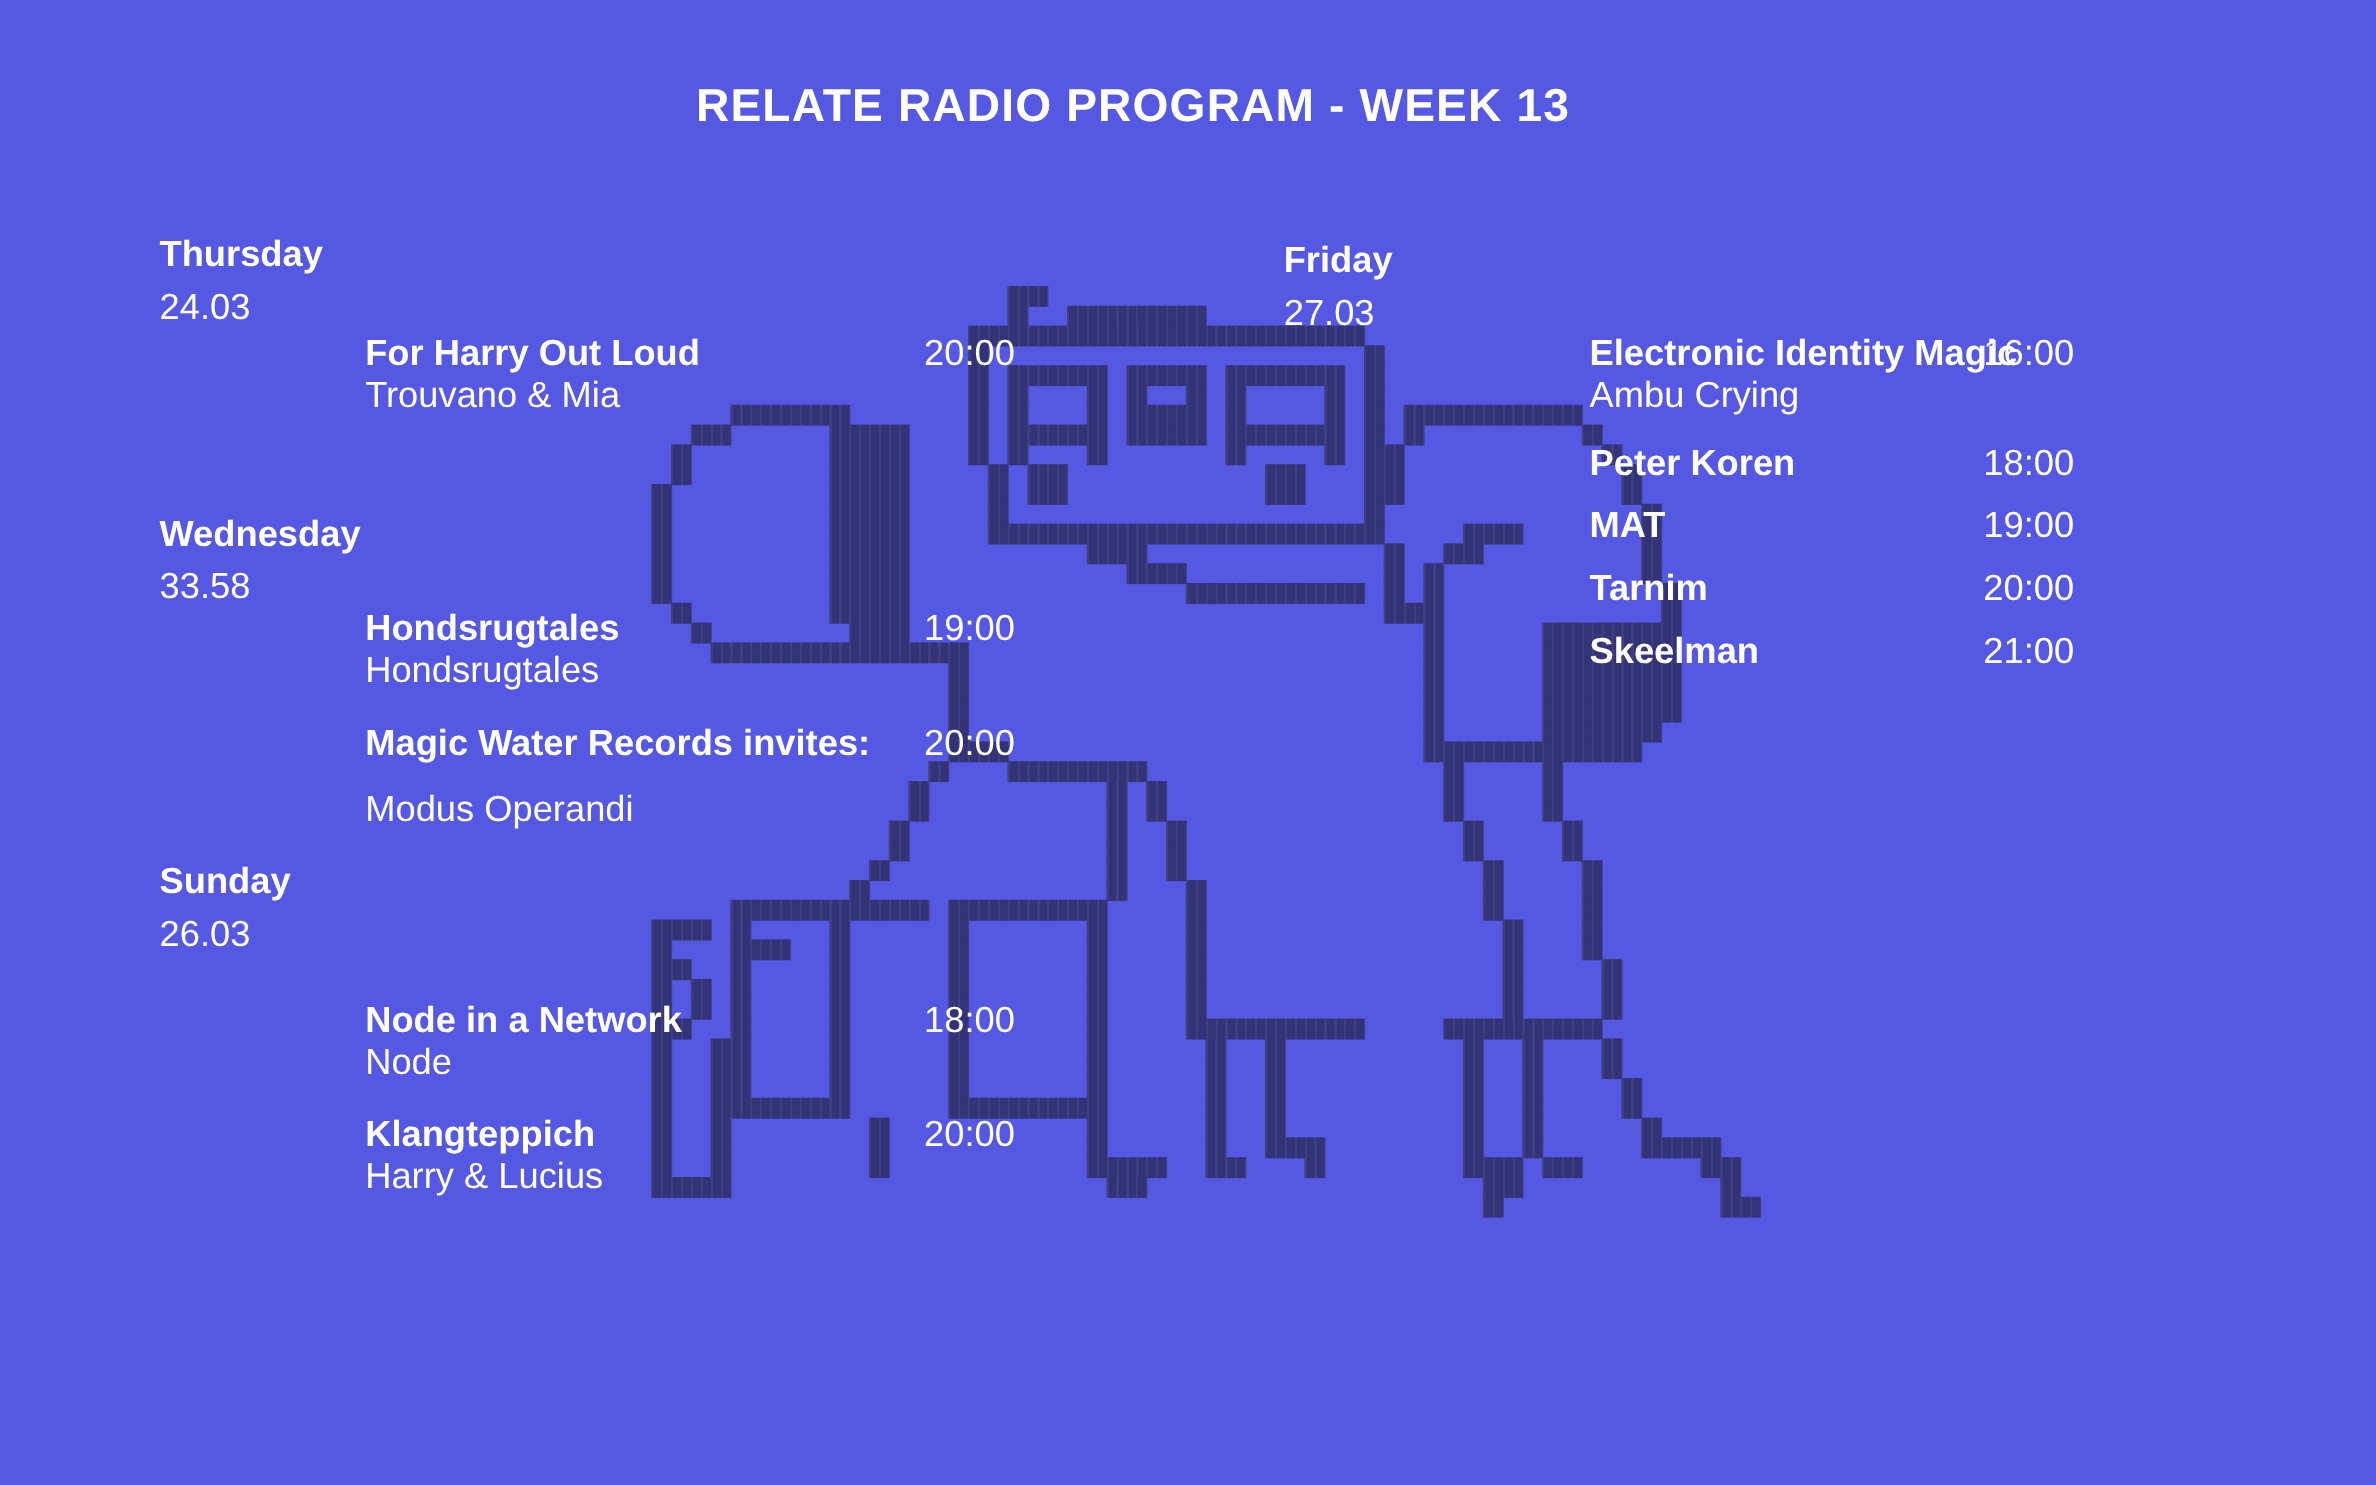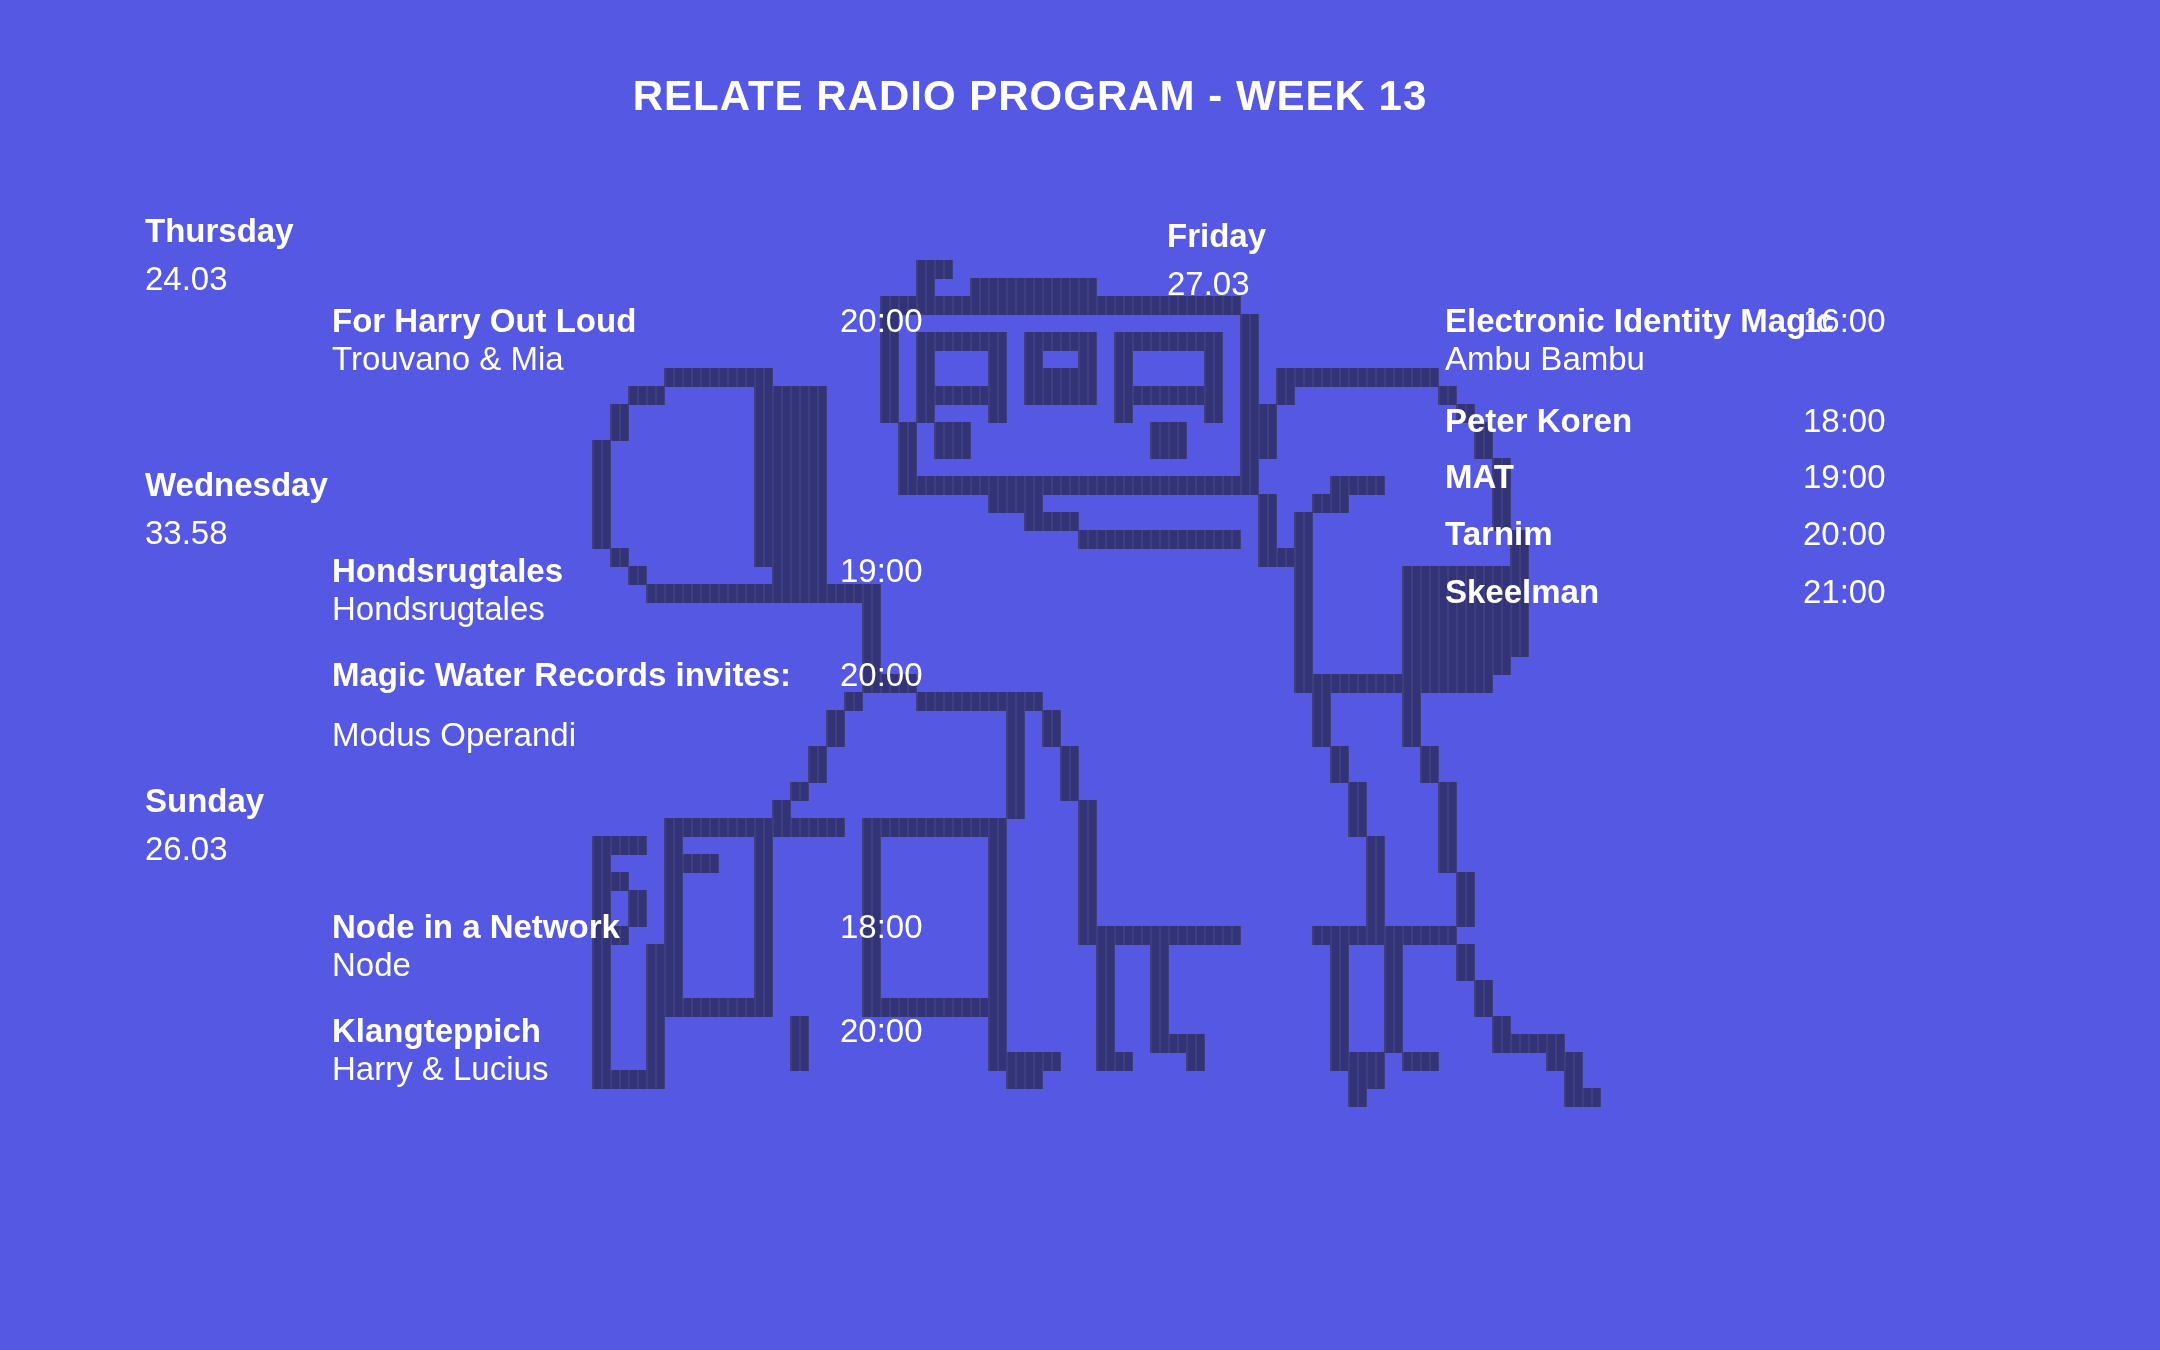--- a/index.html
+++ b/index.html
@@ -316,21 +316,21 @@
       <div class="day-date txt" style="left: 145px; top: 830px;">26.03</div>
       <div class="show-title txt" style="left: 332px; top: 908px;">Node in a Network</div>
       <div class="show-host txt" style="left: 332px; top: 946px;">Node</div>
       <div class="show-time txt" style="left: 840px; top: 908px;">18:00</div>
       <div class="show-title txt" style="left: 332px; top: 1012px;">Klangteppich</div>
       <div class="show-host txt" style="left: 332px; top: 1050px;">Harry &amp; Lucius</div>
       <div class="show-time txt" style="left: 840px; top: 1012px;">20:00</div>
       <div class="day-name txt" style="left: 1167px; top: 217px;">Friday</div>
       <div class="day-date txt" style="left: 1167px; top: 265px;">27.03</div>
       <div class="show-title txt" style="left: 1445px; top: 302px;">Electronic Identity Magic</div>
-      <div class="show-host txt" style="left: 1445px; top: 340px;">Ambu Bambu</div>
+      <div class="show-host txt" style="left: 1445px; top: 340px;">Ambu Crying</div>
       <div class="show-time txt" style="left: 1803px; top: 302px;">16:00</div>
       <div class="show-title txt" style="left: 1445px; top: 402px;">Peter Koren</div>
       <div class="show-time txt" style="left: 1803px; top: 402px;">18:00</div>
       <div class="show-title txt" style="left: 1445px; top: 458px;">MAT</div>
       <div class="show-time txt" style="left: 1803px; top: 458px;">19:00</div>
       <div class="show-title txt" style="left: 1445px; top: 515px;">Tarnim</div>
       <div class="show-time txt" style="left: 1803px; top: 515px;">20:00</div>
       <div class="show-title txt" style="left: 1445px; top: 573px;">Skeelman</div>
       <div class="show-time txt" style="left: 1803px; top: 573px;">21:00</div>
     </div>

